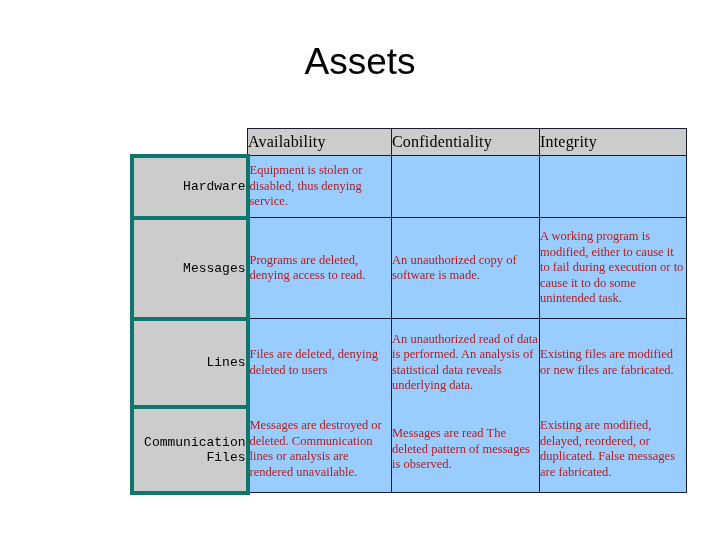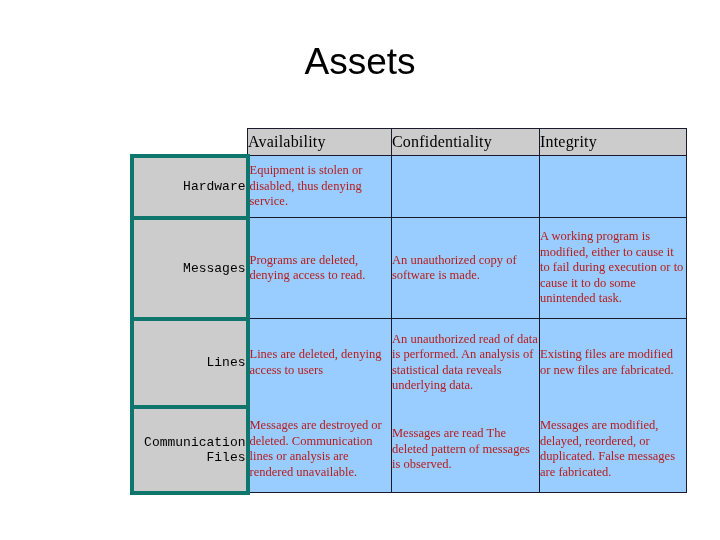--- a/index.html
+++ b/index.html
@@ -130,28 +130,28 @@
 
       <tr class="r-software">
         <td class="row-head">Messages</td>
         <td class="cell">Programs are deleted, denying access to read.</td>
         <td class="cell">An unauthorized copy of software is made.</td>
         <td class="cell top-align">A working program is modified, either to cause it to fail during execution or to cause it to do some unintended task.</td>
       </tr>
 
       <tr class="r-data">
         <td class="row-head">Lines</td>
-        <td class="cell no-bottom-border">Lines are deleted, denying access to users</td>
+        <td class="cell no-bottom-border">Files are deleted, denying deleted to users</td>
         <td class="cell no-bottom-border top-align">An unauthorized read of data is performed. An analysis of statistical data reveals underlying data.</td>
         <td class="cell no-bottom-border">Existing files are modified or new files are fabricated.</td>
       </tr>
 
       <tr class="r-comm">
         <td class="row-head">Communication Files</td>
         <td class="cell no-top-border">Messages are destroyed or deleted. Communication lines or analysis are rendered unavailable.</td>
         <td class="cell no-top-border">Messages are read  The deleted pattern of messages is observed.</td>
-        <td class="cell no-top-border">Messages are modified, delayed, reordered, or duplicated. False messages are fabricated.</td>
+        <td class="cell no-top-border">Existing are modified, delayed, reordered, or duplicated. False messages are fabricated.</td>
       </tr>
 
     </tbody>
   </table>
 
 </div>
 
 </body></html>

